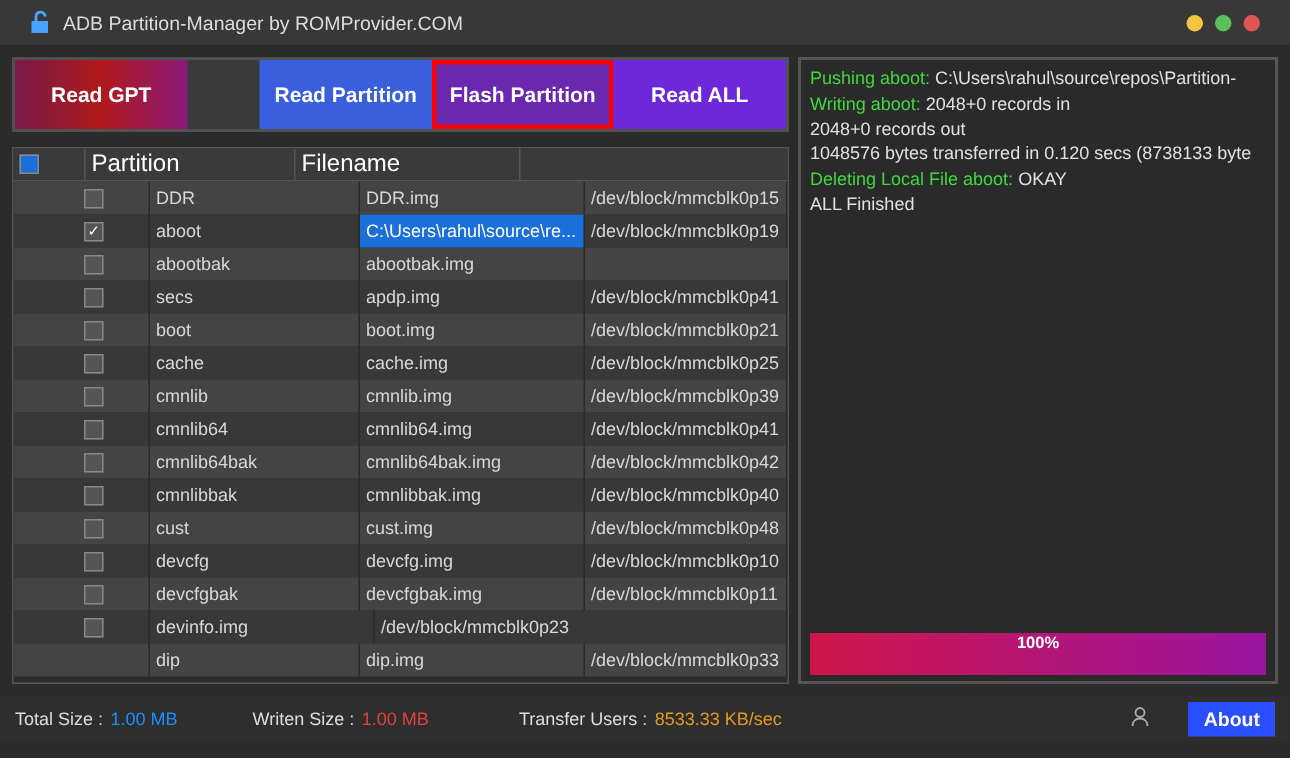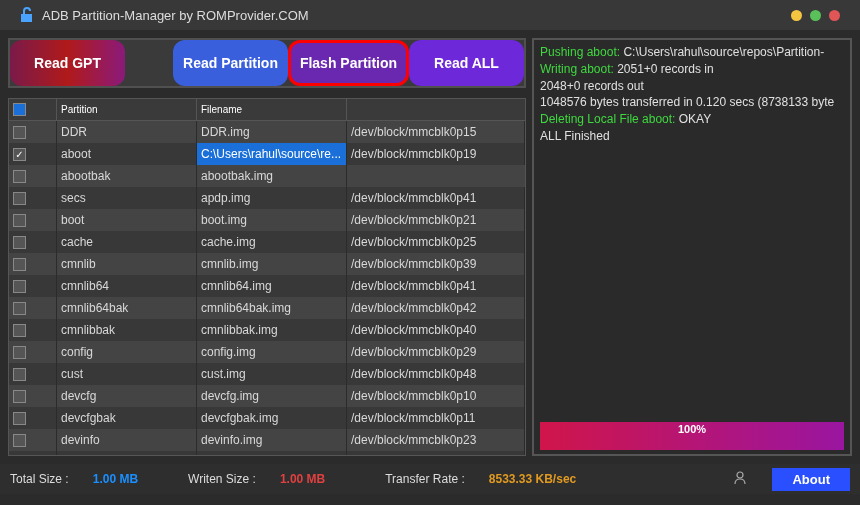--- a/index.html
+++ b/index.html
@@ -43,21 +43,20 @@
   .big-btn {
     flex:1;
     display:flex;
     align-items:center;
     justify-content:center;
     font-weight:bold;
     font-size:14px;
     color:#fff;
     cursor:pointer;
     position:relative;
-    border-radius:12px;
   }
   .btn-readgpt { background: linear-gradient(to right,#7a1a4a,#b01a1a,#8a1a7a); }
   .btn-readpart { background: #3a5fdc; margin-left: 48px; }
   .btn-flash { background: #6a28b0; border:3px solid #ff0000; }
   .btn-readall { background: #6d28d9; }
   .table-wrap {
     margin-top:10px;
     flex:1;
     border:1px solid #555;
     overflow:hidden;
@@ -69,29 +68,30 @@
     background:#3a3a3a;
     height:22px;
     align-items:center;
     border-bottom:1px solid #555;
   }
   .th, .td { padding:0 4px; overflow:hidden; white-space:nowrap; text-overflow:ellipsis; }
   .col-chk { width:48px; text-align:center; }
   .col-part { width:140px; }
   .col-file { width:150px; }
   .col-block { flex:1; }
-  .th { color:#fff; font-size:10px; border-right:1px solid #555; height:100%; display:flex; align-items:center;}
+  .th { color:#fff; font-size:16px; border-right:1px solid #555; height:100%; display:flex; align-items:center;}
   .tbody { flex:1; overflow-y:scroll; }
   .tbody::-webkit-scrollbar{width:14px;background:#3a3a3a;}
   .tbody::-webkit-scrollbar-thumb{background:#666;}
   .trow {
     display:flex;
     height:22px;
     align-items:flex-start;
     font-size:12px;
+    padding-left:43px;
   }
   .trow:nth-child(odd){background:#444;}
   .trow:nth-child(even){background:#383838;}
   .td { border-right:1px solid #2b2b2b; height:100%; display:flex; align-items:center; color:#d8d8d8;}
   .td.sel { background:#1a6fd8; color:#fff;}
   .chk {
     width:13px;height:13px;
     border:1px solid #888;
     background:#555;
     display:inline-flex;
@@ -129,26 +129,26 @@
   .status-bar {
     height:30px;
     display:flex;
     align-items:center;
     padding:0 10px;
     background:#2e2e2e;
     gap:5px;
     font-size:12px;
   }
   .status-bar .lbl{color:#ddd;}
-  .status-bar .val{color:#1a8fff;font-weight:bold;margin-left:19px;}
+  .status-bar .val{color:#1a8fff;font-weight:normal;}
   .status-bar .val.red{color:#e04040;}
   .status-bar .val.orange{color:#e09a20;}
   .spacer{flex:1;}
   .about-btn{
-    background:#2a4fff;color:#fff;padding:4px 20px;font-weight:bold;font-size:13px;
+    background:#2a4fff;color:#fff;padding:4px 10px;font-weight:bold;font-size:13px;
     cursor:pointer;
   }
   .user-icon{color:#aaa;font-size:14px;margin:0 20px;}
 </style>
 </head>
 <body>
 
 <div class="title-bar">
   <div class="title-left">
     <span class="lock-icon">
@@ -259,28 +259,20 @@
               <span class="chk"></span>
             </div>
             <div class="td col-part">cmnlibbak</div>
             <div class="td col-file">cmnlibbak.img</div>
             <div class="td col-block">/dev/block/mmcblk0p40</div>
           </div>
           <div class="trow">
             <div class="td col-chk">
               <span class="chk"></span>
             </div>
-            <div class="td col-part">config</div>
-            <div class="td col-file">config.img</div>
-            <div class="td col-block">/dev/block/mmcblk0p29</div>
-          </div>
-          <div class="trow">
-            <div class="td col-chk">
-              <span class="chk"></span>
-            </div>
             <div class="td col-part">cust</div>
             <div class="td col-file">cust.img</div>
             <div class="td col-block">/dev/block/mmcblk0p48</div>
           </div>
           <div class="trow">
             <div class="td col-chk">
               <span class="chk"></span>
             </div>
             <div class="td col-part">devcfg</div>
             <div class="td col-file">devcfg.img</div>
@@ -291,55 +283,54 @@
               <span class="chk"></span>
             </div>
             <div class="td col-part">devcfgbak</div>
             <div class="td col-file">devcfgbak.img</div>
             <div class="td col-block">/dev/block/mmcblk0p11</div>
           </div>
           <div class="trow">
             <div class="td col-chk">
               <span class="chk"></span>
             </div>
-            <div class="td col-part">devinfo</div>
             <div class="td col-file">devinfo.img</div>
             <div class="td col-block">/dev/block/mmcblk0p23</div>
           </div>
           <div class="trow">
             <div class="td col-chk"></div>
             <div class="td col-part">dip</div>
             <div class="td col-file">dip.img</div>
             <div class="td col-block">/dev/block/mmcblk0p33</div>
           </div>
         </div>
     </div>
   </div>
 
   <div class="right-pane">
     <div class="console" id="console">
         <div><span class="green">Pushing aboot: </span><span class="white">C:\Users\rahul\source\repos\Partition-</span></div>
-        <div><span class="green">Writing aboot: </span><span class="white">2051+0 records in</span></div>
+        <div><span class="green">Writing aboot: </span><span class="white">2048+0 records in</span></div>
         <div><span class="white">2048+0 records out</span></div>
         <div><span class="white">1048576 bytes transferred in 0.120 secs (8738133 byte</span></div>
         <div><span class="green">Deleting Local File aboot: </span><span class="white">OKAY</span></div>
         <div><span class="white">ALL Finished</span></div>
       </div>
     <div class="progress">100%</div>
   </div>
 </div>
 
 <div class="status-bar">
   <span class="lbl">Total Size :</span>
   <span class="val">1.00 MB</span>
   <span style="width:40px"></span>
   <span class="lbl">Writen Size :</span>
   <span class="val red">1.00 MB</span>
   <span style="width:50px"></span>
-  <span class="lbl">Transfer Rate :</span>
+  <span class="lbl">Transfer Users :</span>
   <span class="val orange">8533.33 KB/sec</span>
   <span class="spacer"></span>
   <span class="user-icon">
     <svg width="14" height="14" viewBox="0 0 14 14">
         <circle cx="7" cy="4" r="3" fill="none" stroke="#aaa" stroke-width="1.2"></circle>
         <path d="M2 13c0-3 2-5 5-5s5 2 5 5" fill="none" stroke="#aaa" stroke-width="1.2"></path>
       </svg>
   </span>
   <span class="about-btn">About</span>
 </div>

